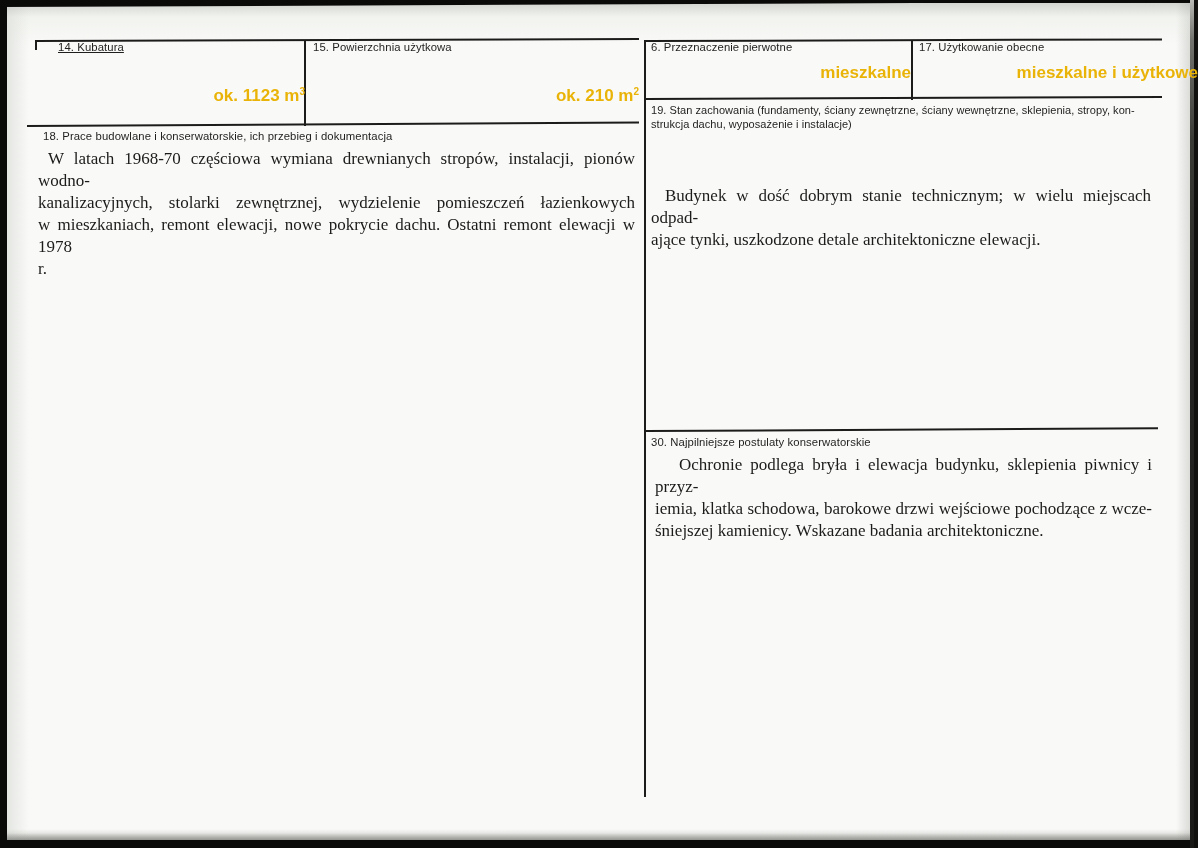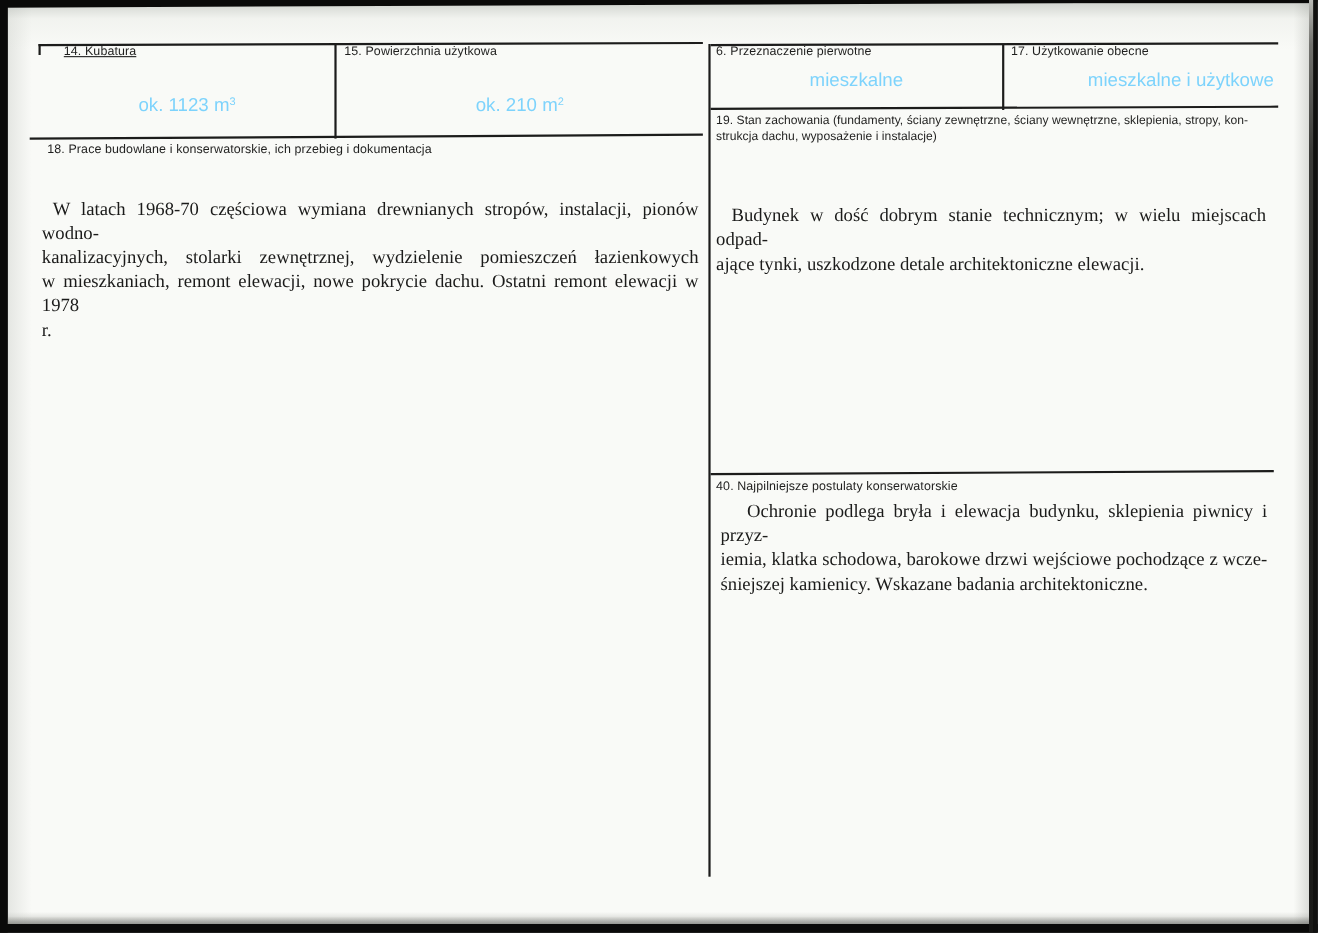--- a/index.html
+++ b/index.html
@@ -51,32 +51,32 @@
   
   .flabel{
     position:absolute;color:#1f1f1e;
     font-size:11.3px;letter-spacing:0.1px;white-space:nowrap;
   }
   .flabel-wrap{
     position:absolute;color:#1f1f1e;
     font-size:11px;line-height:13.5px;letter-spacing:0.05px;
   }
   .fvalue{
-    position:absolute;color:#7dd3fc;
-    font-size:17px;text-align:center;white-space:nowrap;
+    position:absolute;color:#eab308;
+    font-size:17px;text-align:right;white-space:nowrap;font-weight:bold;
   }
   .fvalue sup{font-size:10px;vertical-align:6px;}
   .fbody{
     position:absolute;color:#1b1b1a;
     font-family:"Liberation Serif", serif;
     font-size:17px;line-height:22px;
   }
   .bline{white-space:normal;}
   .just{text-align:justify;text-align-last:justify;}
-  .ind10{text-indent:10px;margin-top:31px;}
+  .ind10{text-indent:10px;}
   .ind14{text-indent:14px;}
   .ind24{text-indent:24px;}
 
   #f18-body{left:38px; top:148px; width:597px;}
   #f19-body{left:651px;top:137px; width:500px;margin-top:48px;}
   #f20-body{left:655px;top:454px; width:497px;}
 </style>
 </head>
 <body>
 
@@ -123,20 +123,20 @@
 
   <div class="flabel-wrap" style="left:651px;top:104px;width:504px;">
     <div>19. Stan zachowania (fundamenty, ściany zewnętrzne, ściany wewnętrzne, sklepienia, stropy, kon-</div>
     <div>strukcja dachu, wyposażenie i instalacje)</div>
   </div>
   <div class="fbody" id="f19-body">
     <div class="bline just ind14">Budynek w dość dobrym stanie technicznym; w wielu miejscach odpad-</div>
     <div class="bline">ające tynki, uszkodzone detale architektoniczne elewacji.</div>
   </div>
 
-  <div class="flabel" style="left:651px;top:436px;">40. Najpilniejsze postulaty konserwatorskie</div>
+  <div class="flabel" style="left:651px;top:436px;">30. Najpilniejsze postulaty konserwatorskie</div>
   <div class="fbody" id="f20-body">
     <div class="bline just ind24">Ochronie podlega bryła i elewacja budynku, sklepienia piwnicy i przyz-</div>
     <div class="bline just">iemia, klatka schodowa, barokowe drzwi wejściowe pochodzące z wcze-</div>
     <div class="bline">śniejszej kamienicy. Wskazane badania architektoniczne.</div>
   </div>
 
 </div>
 
 </body></html>

